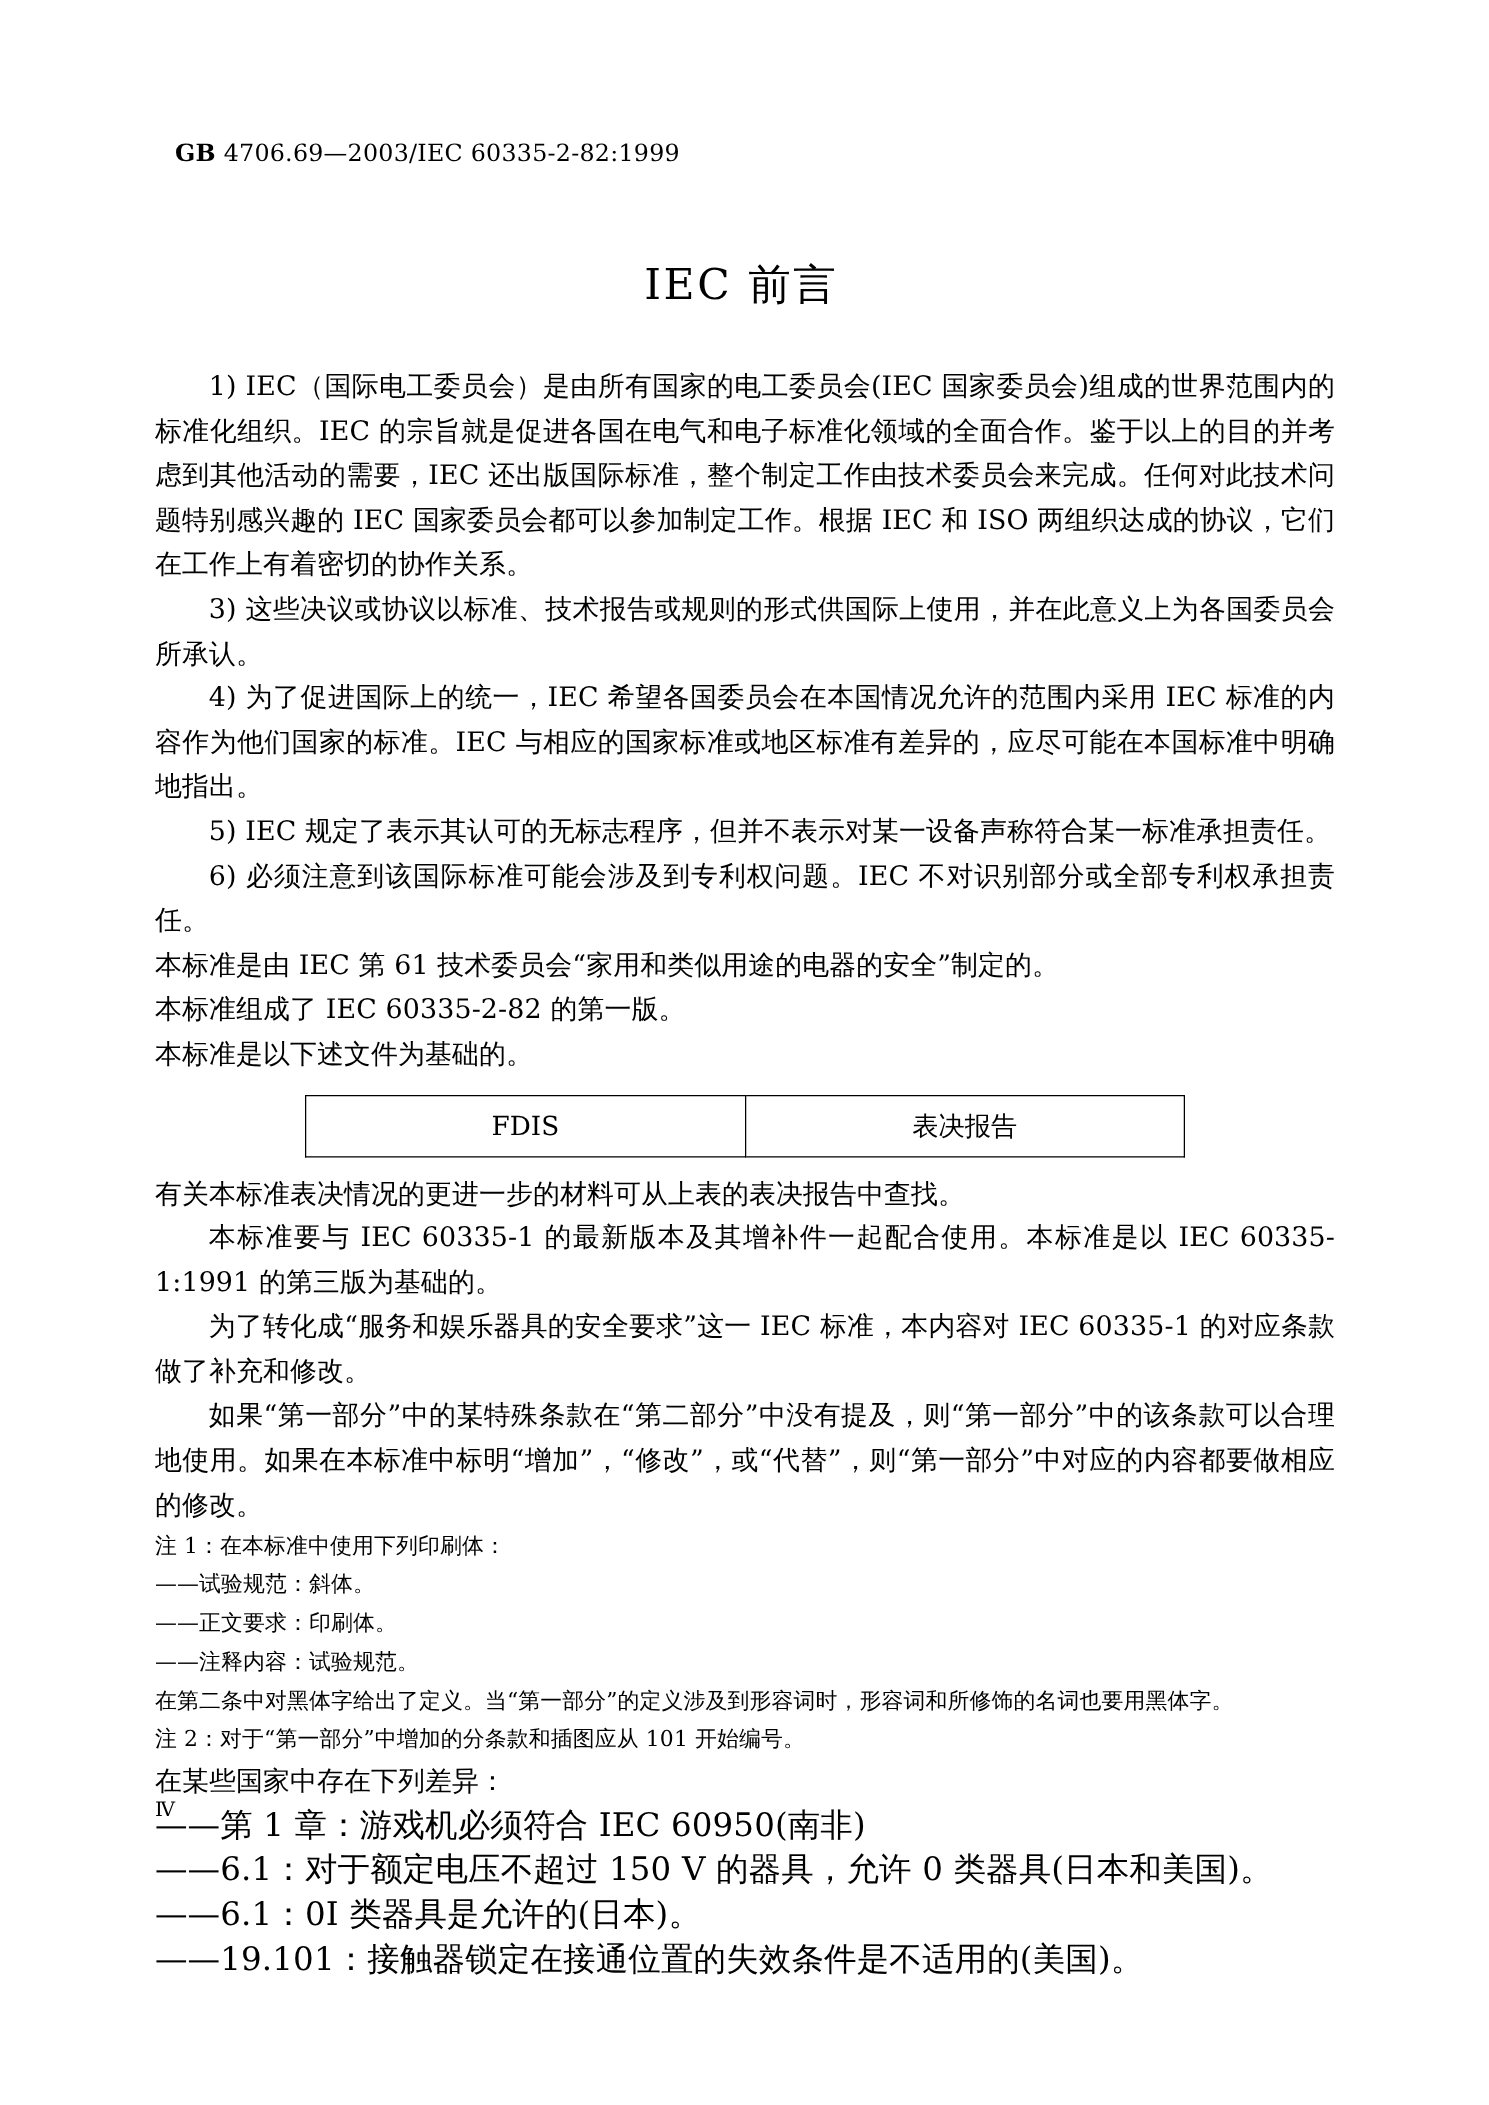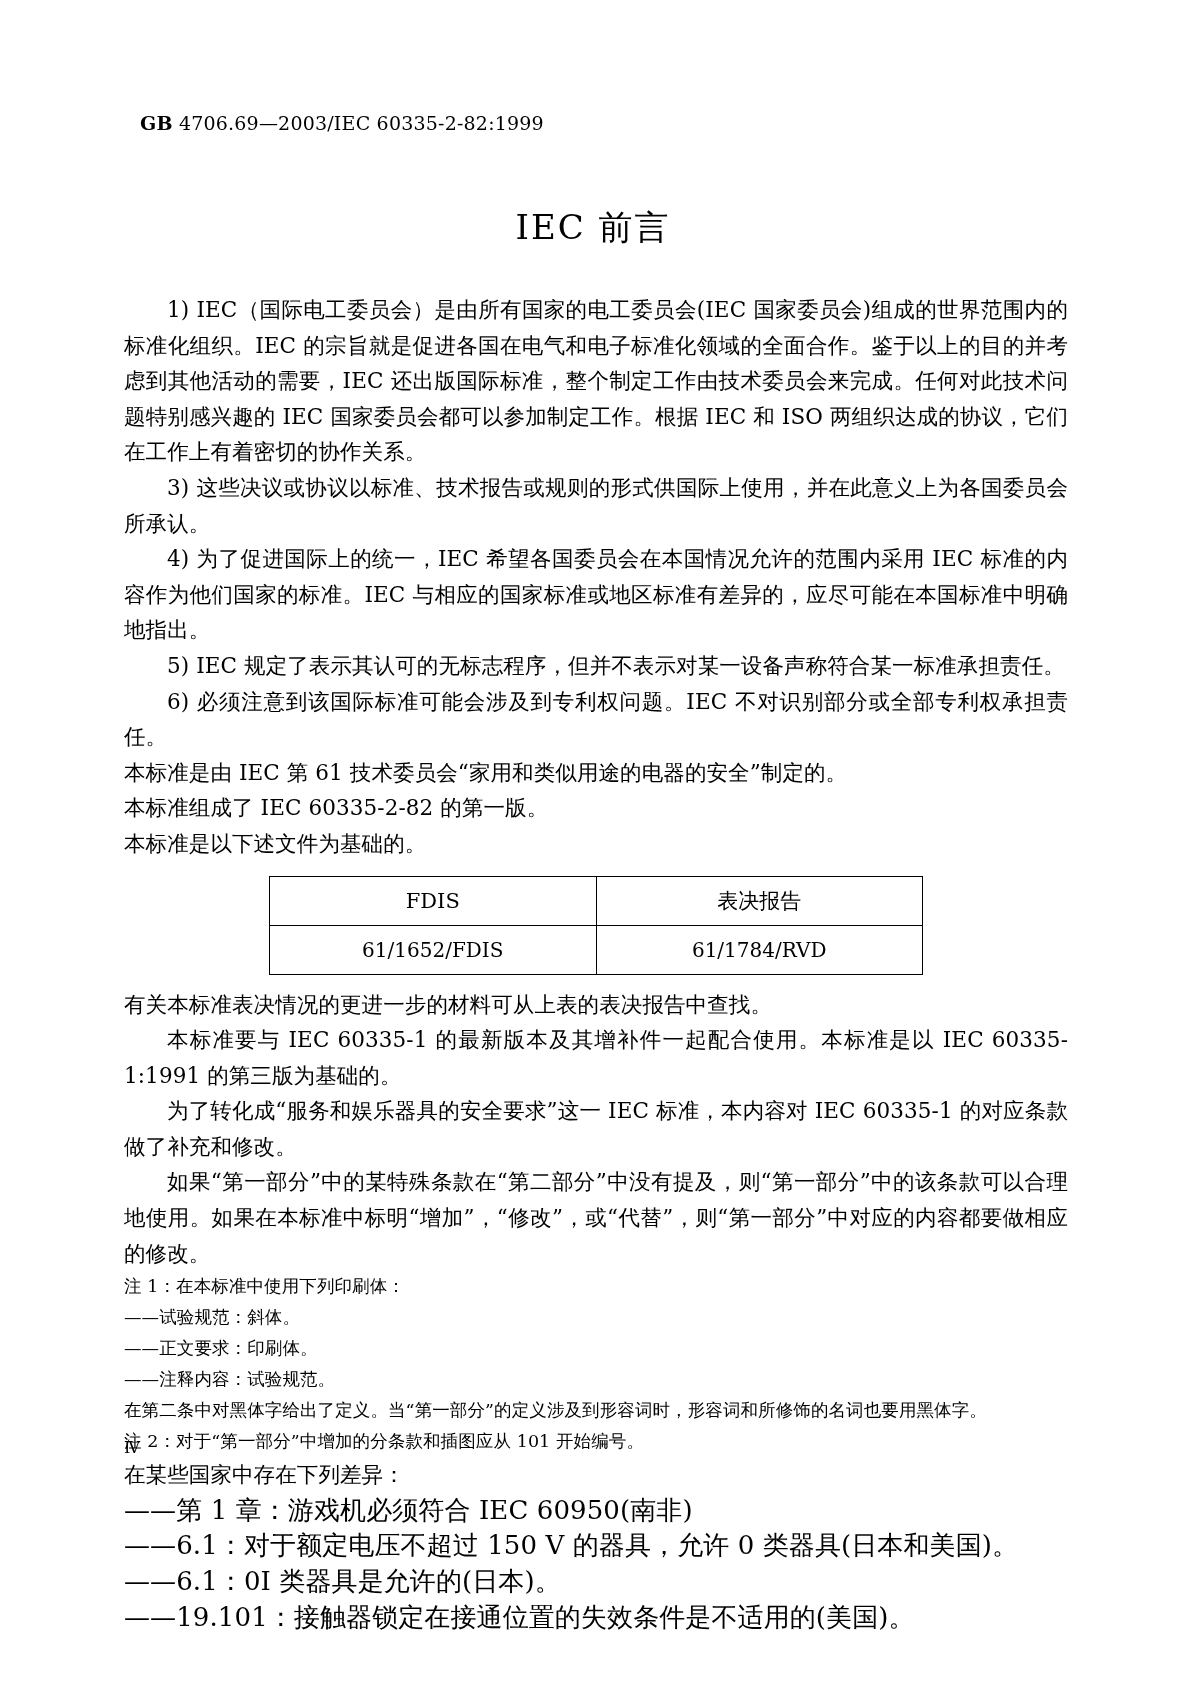--- a/index.html
+++ b/index.html
@@ -90,21 +90,21 @@
   }
 
   
   .table-wrap {
     display: flex;
     justify-content: center;
     margin: 14px 0 12px 0;
   }
   table.basis-table {
     border-collapse: collapse;
-    width: 654px;
+    width: 704px;
     table-layout: fixed;
     padding-left: 48px;
   }
   table.basis-table td {
     border: 1.6px solid #000000;
     text-align: center;
     font-size: 21px;
     height: 44px;
     padding: 2px 4px;
     vertical-align: middle;
@@ -145,24 +145,20 @@
     <p class="flush">本标准组成了 IEC 60335-2-82 的第一版。</p>
     <p class="flush">本标准是以下述文件为基础的。</p>
 
     <div class="table-wrap">
       <table class="basis-table">
         <tbody>
           <tr>
             <td>FDIS</td>
             <td>表决报告</td>
           </tr>
-          <tr>
-            <td class="code">61/1652/FDIS</td>
-            <td class="code">61/1784/RVD</td>
-          </tr>
         </tbody>
       </table>
     </div>
 
     <p class="flush">有关本标准表决情况的更进一步的材料可从上表的表决报告中查找。</p>
     <p class="indent">本标准要与 IEC 60335-1 的最新版本及其增补件一起配合使用。本标准是以 IEC 60335-1:1991 的第三版为基础的。</p>
     <p class="indent">为了转化成“服务和娱乐器具的安全要求”这一 IEC 标准，本内容对 IEC 60335-1 的对应条款做了补充和修改。</p>
     <p class="indent">如果“第一部分”中的某特殊条款在“第二部分”中没有提及，则“第一部分”中的该条款可以合理地使用。如果在本标准中标明“增加”，“修改”，或“代替”，则“第一部分”中对应的内容都要做相应的修改。</p>
 
     <p class="note">注 1：在本标准中使用下列印刷体：</p>

